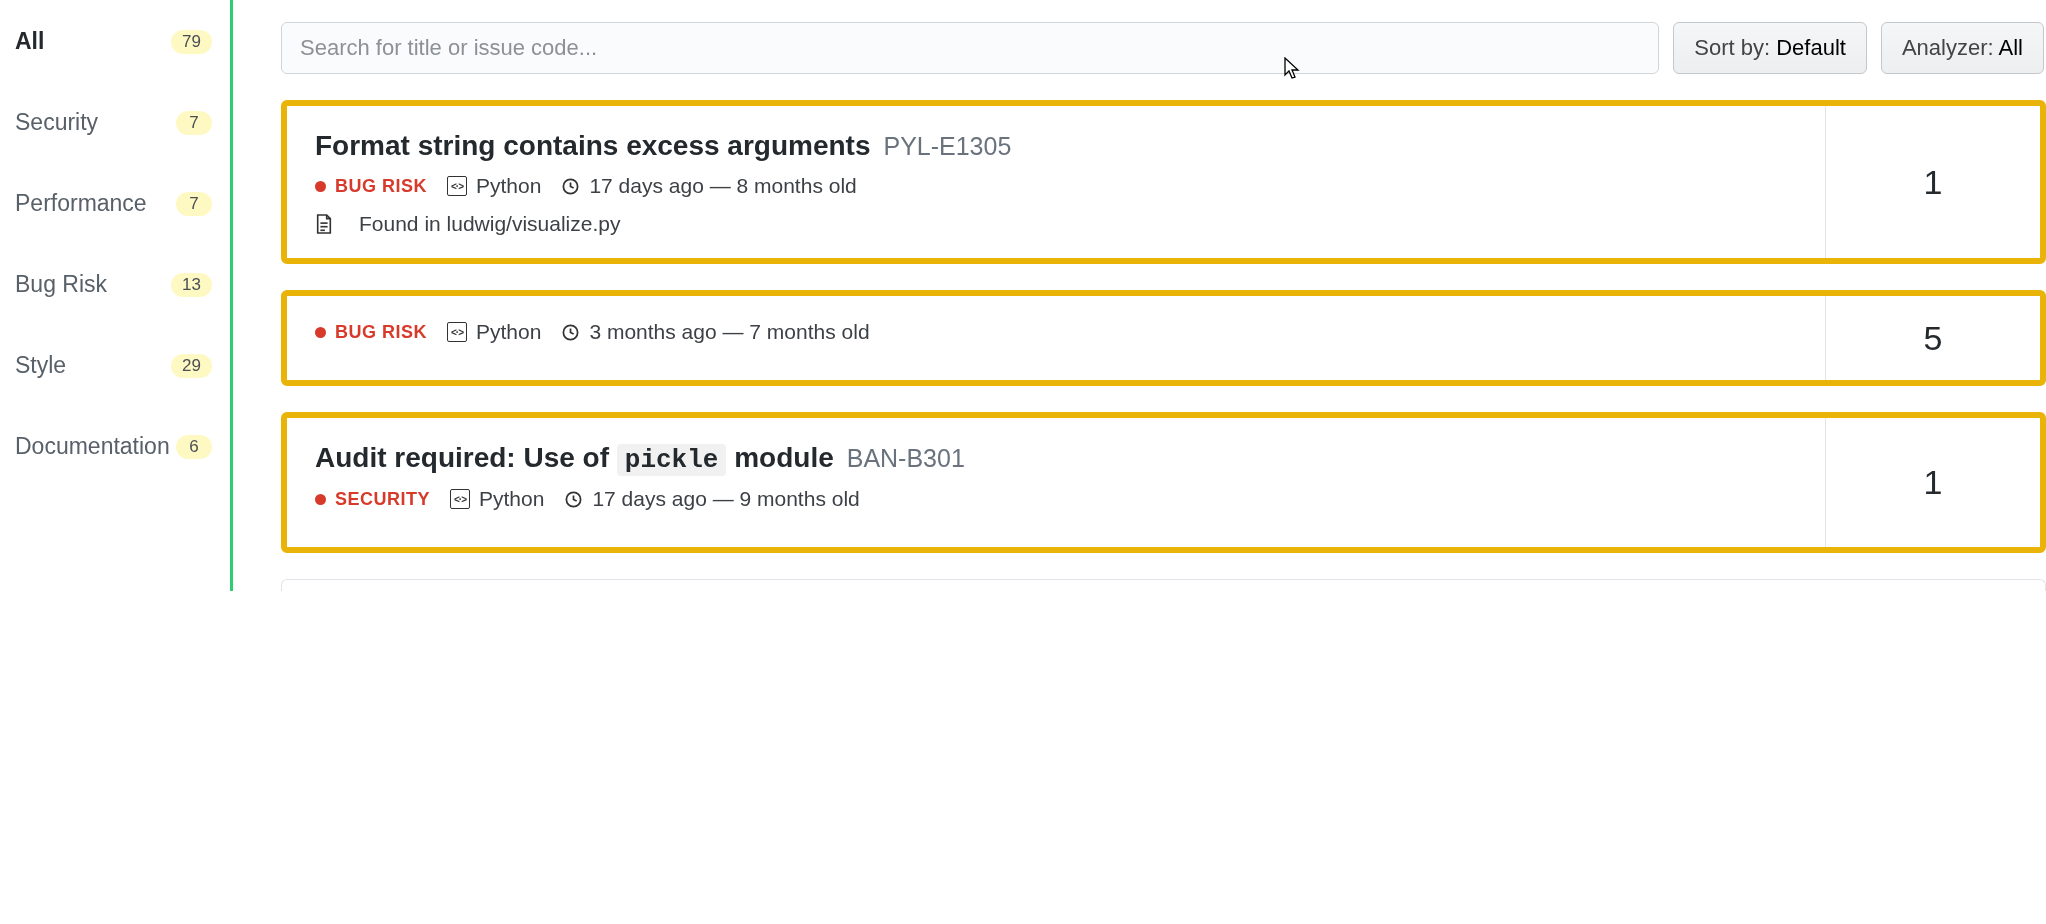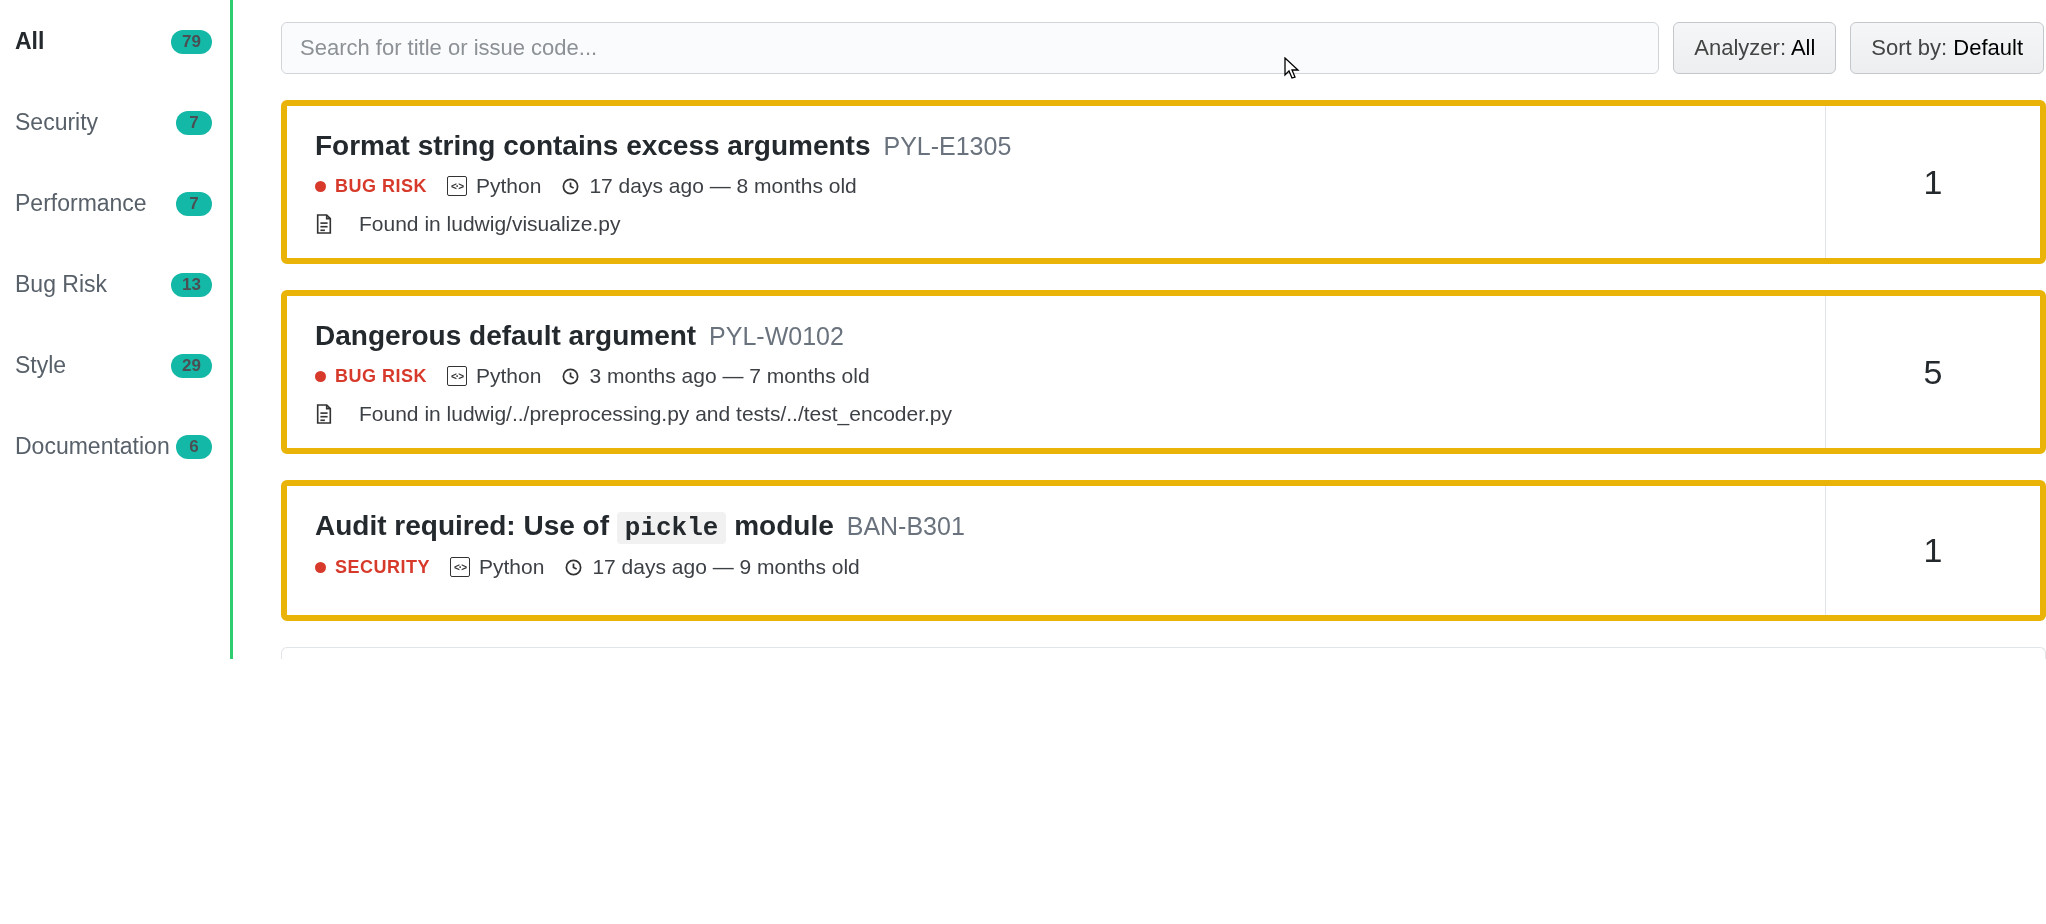--- a/index.html
+++ b/index.html
@@ -33,24 +33,24 @@
     }
     .sidebar-item-label {
       font-size: 23px;
       color: #586069;
     }
     .sidebar-item.active .sidebar-item-label {
       font-weight: 600;
       color: #24292e;
     }
     .badge {
-      background: #14b8a6;
+      background: #fef9c3;
       color: #4b4f54;
       font-size: 17px;
-      font-weight: 700;
+      font-weight: 400;
       padding: 2px 11px;
       border-radius: 14px;
       min-width: 36px;
       text-align: center;
     }
     .main {
       flex: 1;
       padding: 22px 0 0 48px;
     }
     .toolbar {
@@ -224,22 +224,22 @@
         <div class="sidebar-item">
           <span class="sidebar-item-label">Documentation</span>
           <span class="badge">6</span>
         </div>
       </div>
   </aside>
 
   <main class="main">
     <div class="toolbar">
       <input class="search-input" type="text" placeholder="Search for title or issue code..." style="">
+      <button class="toolbar-button"><span>Sort by: </span><span class="strong">Default</span></button>
       <button class="toolbar-button"><span>Analyzer: </span><span class="strong">All</span></button>
-      <button class="toolbar-button"><span>Sort by: </span><span class="strong">Default</span></button>
     </div>
 
     <div id="issues-list">
         <div class="issue-card">
           <div class="issue-main">
             <div class="issue-title-row"><span class="issue-title">Format string contains excess arguments</span><span class="issue-code"> PYL-E1305</span></div>
             <div class="issue-meta-row">
               <div class="meta-group">
                 <span class="dot"></span>
                 <span class="category-label category-bug">BUG RISK</span>
@@ -264,48 +264,37 @@
                 <line x1="6" y1="15" x2="14" y2="15"></line>
                 <line x1="6" y1="19" x2="11" y2="19"></line>
               </svg>
               <span>Found in ludwig/visualize.py</span>
             </div>
           </div>
           <div class="issue-count">1</div>
         </div>
         <div class="issue-card">
           <div class="issue-main">
-            <div class="issue-title-row"><span class="issue-title">Dangerous default argument</span><span class="issue-code"> PYL-W0102</span></div>
             <div class="issue-meta-row">
               <div class="meta-group">
                 <span class="dot"></span>
                 <span class="category-label category-bug">BUG RISK</span>
               </div>
               <div class="meta-group">
                 <span class="code-icon">&lt;·&gt;</span>
                 <span>Python</span>
               </div>
               <div class="meta-group">
                 <svg class="clock-icon" viewBox="0 0 24 24" fill="none" stroke="#333" stroke-width="2.2">
                   <circle cx="12" cy="12" r="9"></circle>
                   <path d="M12 7 L12 12 L16 14"></path>
                 </svg>
                 <span>3 months ago — 7 months old</span>
               </div>
             </div>
-            <div class="issue-location-row">
-              <svg class="file-icon" viewBox="0 0 20 24" fill="none" stroke="#333" stroke-width="1.8">
-                <path d="M3 2 L13 2 L17 6 L17 22 L3 22 Z"></path>
-                <path d="M13 2 L13 6 L17 6"></path>
-                <line x1="6" y1="11" x2="14" y2="11"></line>
-                <line x1="6" y1="15" x2="14" y2="15"></line>
-                <line x1="6" y1="19" x2="11" y2="19"></line>
-              </svg>
-              <span>Found in ludwig/../preprocessing.py and tests/../test_encoder.py</span>
-            </div>
           </div>
           <div class="issue-count">5</div>
         </div>
         <div class="issue-card">
           <div class="issue-main">
             <div class="issue-title-row"><span class="issue-title">Audit required: Use of <span class="inline-code">pickle</span> module</span><span class="issue-code"> BAN-B301</span></div>
             <div class="issue-meta-row">
               <div class="meta-group">
                 <span class="dot"></span>
                 <span class="category-label category-security">SECURITY</span>

